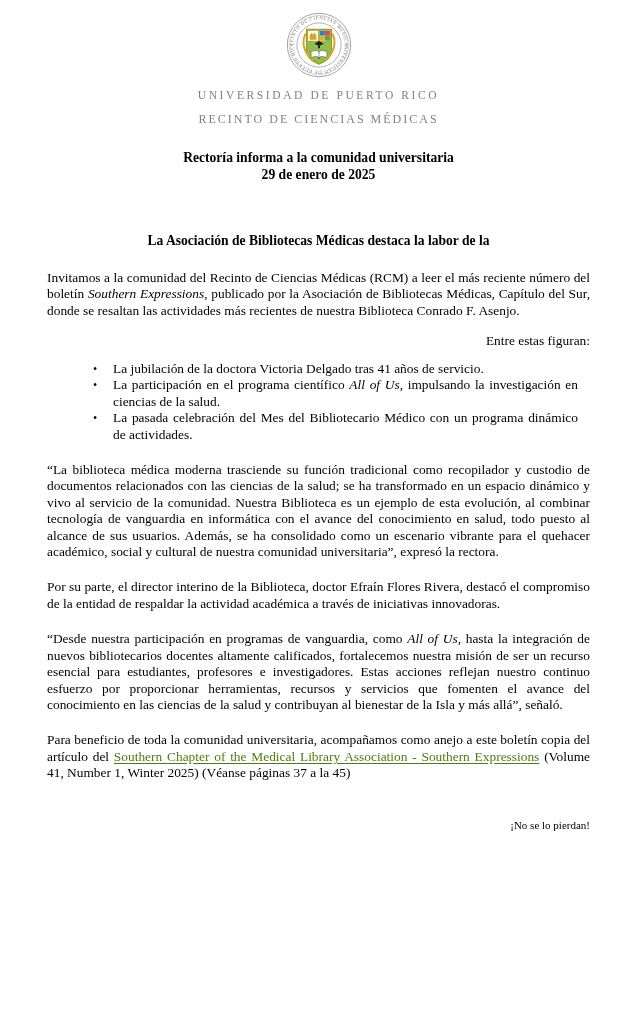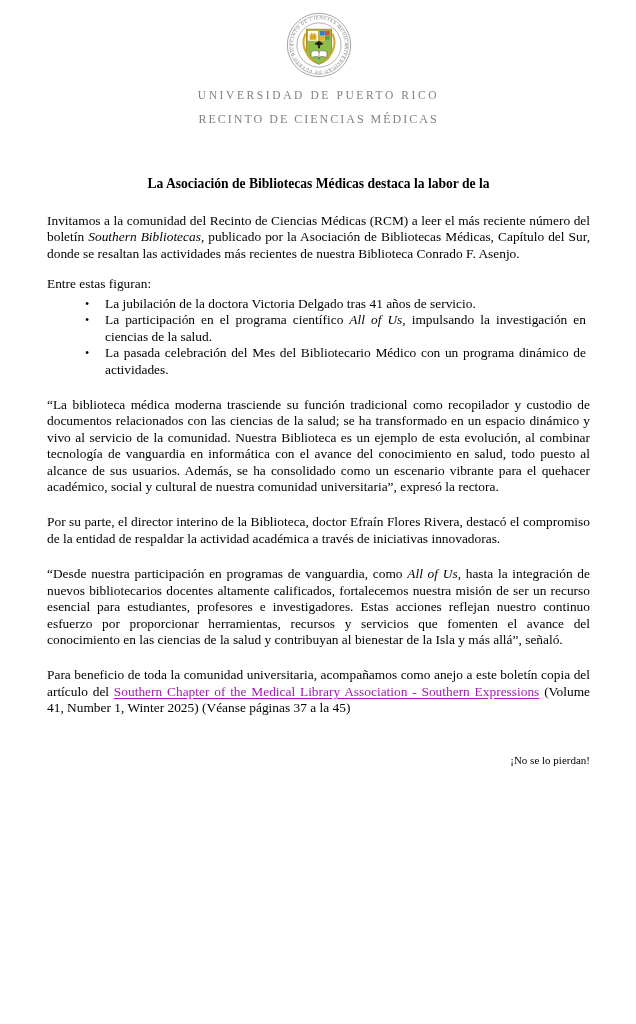--- a/index.html
+++ b/index.html
@@ -73,25 +73,25 @@
     line-height: 16.4px;
     text-align: justify;
     text-justify: inter-word;
     hyphens: none;
   }
   .body-text.gap   { margin-top: 19px; }
 
   .intro-line {
     font-size: 13.4px;
     line-height: 16.4px;
-    text-align: left;
+    text-align: right;
   }
 
   ul.bullets {
-    margin: 4px;
+    margin: 12px;
     padding: 0 0 0 34px;
     list-style: none;
   }
   ul.bullets > li {
     position: relative;
     font-size: 13.4px;
     line-height: 16.4px;
     text-align: justify;
     text-justify: inter-word;
     padding-left: 20px;
@@ -103,21 +103,21 @@
     left: 0;
     top: -0.5px;
     font-size: 12px;
     line-height: 16.4px;
   }
 
   em, .it { font-style: italic; }
 
   a.doclink,
   .doclink {
-    color: #a21caf;
+    color: #4d7c0f;
     text-decoration: underline;
     text-underline-offset: 1.5px;
   }
 
   .closing {
     margin-top: 35px;
     font-size: 11px;
     line-height: 16.4px;
     text-align: right;
   }
@@ -168,26 +168,30 @@
 
         <path d="M29,34 q-6,14 2,28 q3,6 9,11" fill="none" stroke="#cfa82c" stroke-width="3" stroke-linecap="round"></path>
         <path d="M71,34 q6,14 -2,28 q-3,6 -9,11" fill="none" stroke="#cfa82c" stroke-width="3" stroke-linecap="round"></path>
       </g>
     </svg>
 
     <div class="univ-line">UNIVERSIDAD DE PUERTO RICO</div>
     <div class="univ-line second">RECINTO DE CIENCIAS MÉDICAS</div>
   </div>
 
+  <div class="rectoria-head">
+    <div>Rectoría informa a la comunidad universitaria</div>
+    <div>29 de enero de 2025</div>
+  </div>
 
   <div class="doc-title">
     <div>La Asociación de Bibliotecas Médicas destaca la labor de la</div>
   </div>
 
-  <p class="body-text"><span>Invitamos a la comunidad del Recinto de Ciencias Médicas (RCM) a leer el más reciente número del boletín </span><em>Southern Bibliotecas</em><span>, publicado por la Asociación de Bibliotecas Médicas, Capítulo del Sur, donde se resaltan las actividades más recientes de nuestra Biblioteca Conrado F. Asenjo.</span></p>
+  <p class="body-text"><span>Invitamos a la comunidad del Recinto de Ciencias Médicas (RCM) a leer el más reciente número del boletín </span><em>Southern Expressions</em><span>, publicado por la Asociación de Bibliotecas Médicas, Capítulo del Sur, donde se resaltan las actividades más recientes de nuestra Biblioteca Conrado F. Asenjo.</span></p>
 
   <div class="intro-line">Entre estas figuran:</div>
 
   <ul class="bullets">
     <li><span>La jubilación de la doctora Victoria Delgado tras 41 años de servicio.</span><em></em><span></span></li>
     <li><span>La participación en el programa científico </span><em>All of Us,</em><span> impulsando la investigación en ciencias de la salud.</span></li>
     <li><span>La pasada celebración del Mes del Bibliotecario Médico con un programa dinámico de actividades.</span><em></em><span></span></li>
   </ul>
 
 

